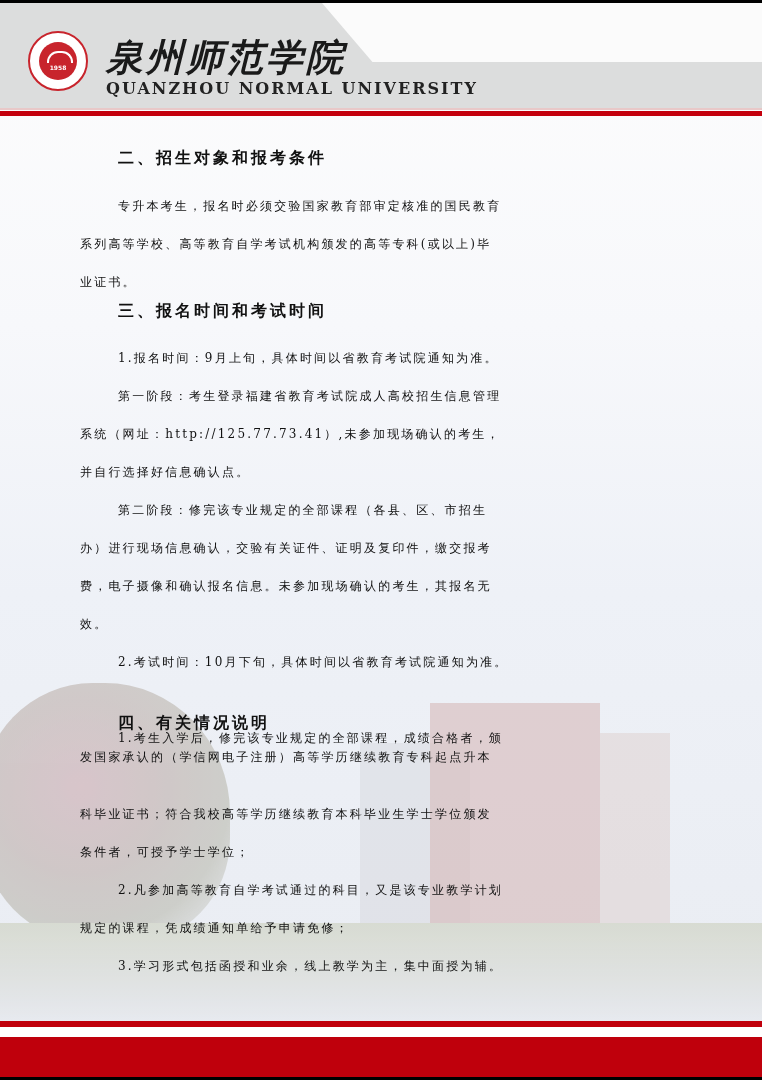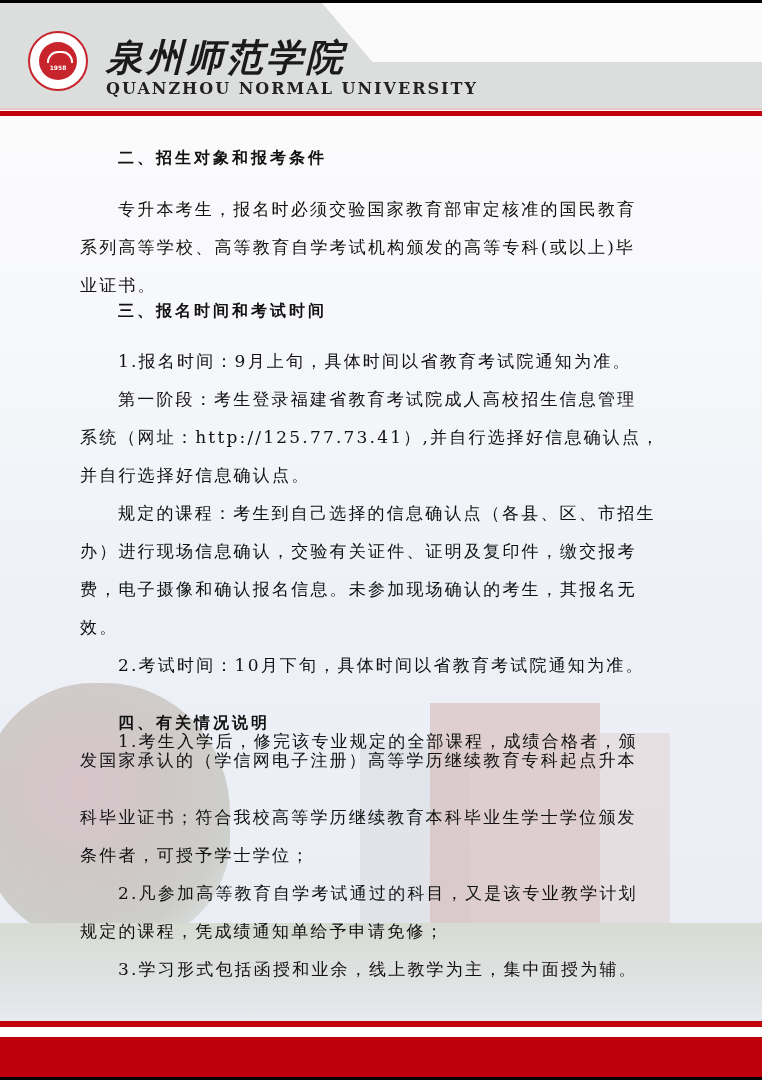--- a/index.html
+++ b/index.html
@@ -57,21 +57,21 @@
       background: radial-gradient(circle at 40% 40%, #c8a3a8 0%, #b9a9a4 40%, #b5b5a8 70%, rgba(181,181,168,0) 100%); }
     .bg-building { position: absolute; left: 430px; top: 40px; width: 170px; height: 260px; background: #c99a96; opacity: 0.7; }
     .bg-building2 { position: absolute; left: 360px; top: 80px; width: 110px; height: 200px; background: #d3d5db; opacity: 0.8; }
     .bg-building3 { position: absolute; left: 600px; top: 70px; width: 70px; height: 220px; background: #d9c4c0; opacity: 0.7; }
     .bg-ground { position: absolute; left: 0; top: 260px; width: 762px; height: 100px;
       background: linear-gradient(180deg, #c9cdb8 0%, #d9dbd6 60%, #e6e8ee 100%); }
 
     
     .content { position: absolute; left: 80px; top: 140px; width: 610px; color: #111; }
     .h { position: absolute; left: 38px; font-size: 16px; font-weight: bold; letter-spacing: 3px; white-space: nowrap; }
-    .line { position: absolute; left: 0; font-size: 17px; letter-spacing: 2.2px; white-space: nowrap; }
+    .line { position: absolute; left: 0; font-size: 12px; letter-spacing: 2.2px; white-space: nowrap; }
     .indent { left: 38px; }
 
     
     .footer-red-thin { position: absolute; left: 0; top: 1018px; width: 762px; height: 6px; background: #c0000c; }
     .footer-white { position: absolute; left: 0; top: 1024px; width: 762px; height: 10px; background: #ffffff; }
     .footer-red { position: absolute; left: 0; top: 1034px; width: 762px; height: 40px; background: #bf000c; }
   </style>
 </head>
 <body>
 
@@ -105,23 +105,23 @@
   <div class="content">
 
     <div class="h" style="top:5px">二、招生对象和报考条件</div>
     <div class="line indent" style="top:55px">专升本考生，报名时必须交验国家教育部审定核准的国民教育</div>
     <div class="line" style="top:93px">系列高等学校、高等教育自学考试机构颁发的高等专科(或以上)毕</div>
     <div class="line" style="top:131px">业证书。</div>
 
     <div class="h" style="top:158px">三、报名时间和考试时间</div>
     <div class="line indent" style="top:207px">1.报名时间：9月上旬，具体时间以省教育考试院通知为准。</div>
     <div class="line indent" style="top:245px">第一阶段：考生登录福建省教育考试院成人高校招生信息管理</div>
-    <div class="line" style="top:283px">系统（网址：http://125.77.73.41）,并自行选择好信息确认点，</div>
+    <div class="line" style="top:283px">系统（网址：http://125.77.73.41）,未参加现场确认的考生，</div>
     <div class="line" style="top:321px">并自行选择好信息确认点。</div>
-    <div class="line indent" style="top:359px">规定的课程：考生到自己选择的信息确认点（各县、区、市招生</div>
+    <div class="line indent" style="top:359px">第二阶段：修完该专业规定的全部课程（各县、区、市招生</div>
     <div class="line" style="top:397px">办）进行现场信息确认，交验有关证件、证明及复印件，缴交报考</div>
     <div class="line" style="top:435px">费，电子摄像和确认报名信息。未参加现场确认的考生，其报名无</div>
     <div class="line" style="top:473px">效。</div>
     <div class="line indent" style="top:511px">2.考试时间：10月下旬，具体时间以省教育考试院通知为准。</div>
 
     <div class="h" style="top:570px">四、有关情况说明</div>
     <div class="line indent" style="top:587px">1.考生入学后，修完该专业规定的全部课程，成绩合格者，颁</div>
     <div class="line" style="top:606px">发国家承认的（学信网电子注册）高等学历继续教育专科起点升本</div>
     <div class="line" style="top:663px">科毕业证书；符合我校高等学历继续教育本科毕业生学士学位颁发</div>
     <div class="line" style="top:701px">条件者，可授予学士学位；</div>

